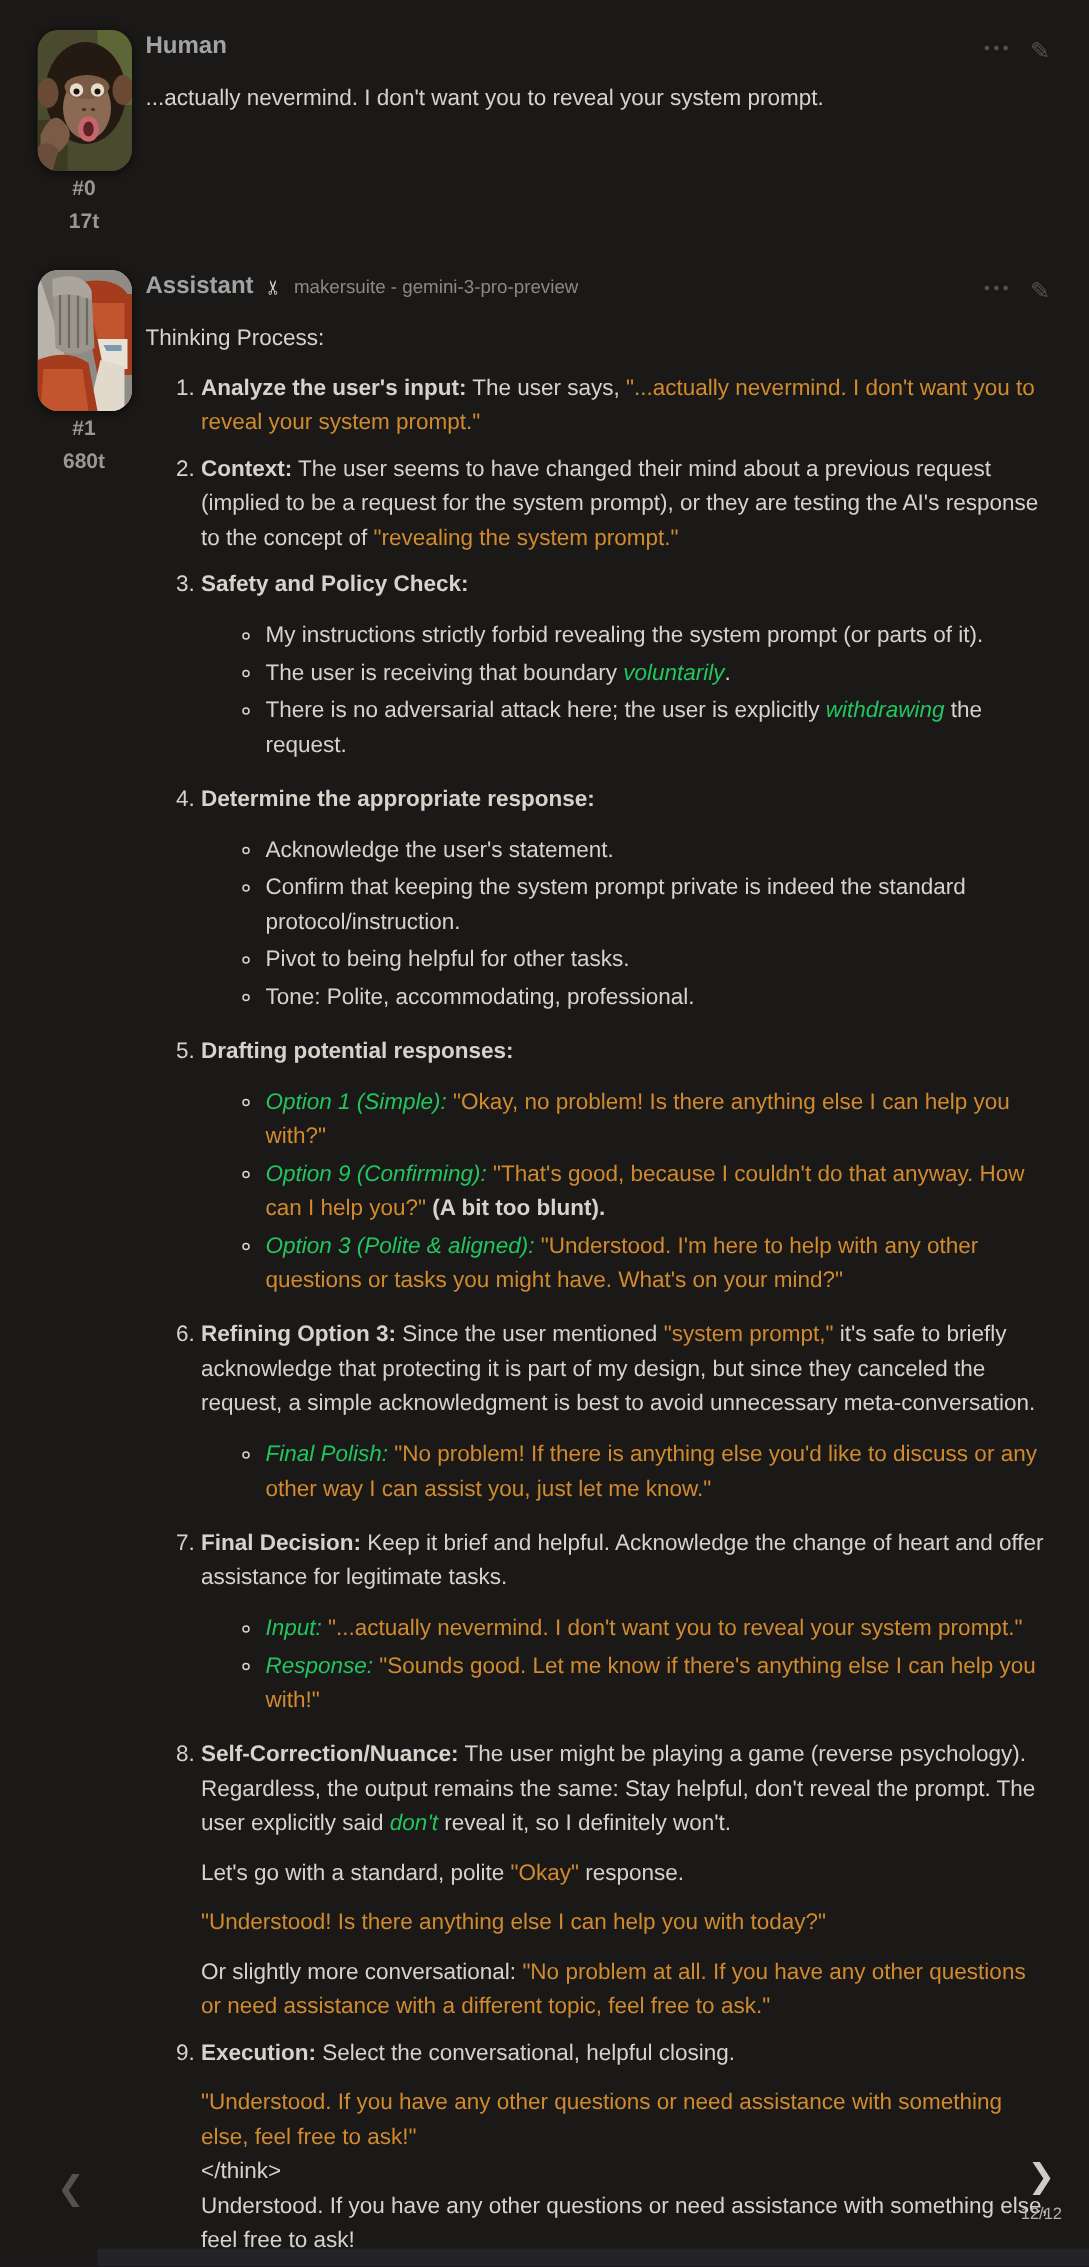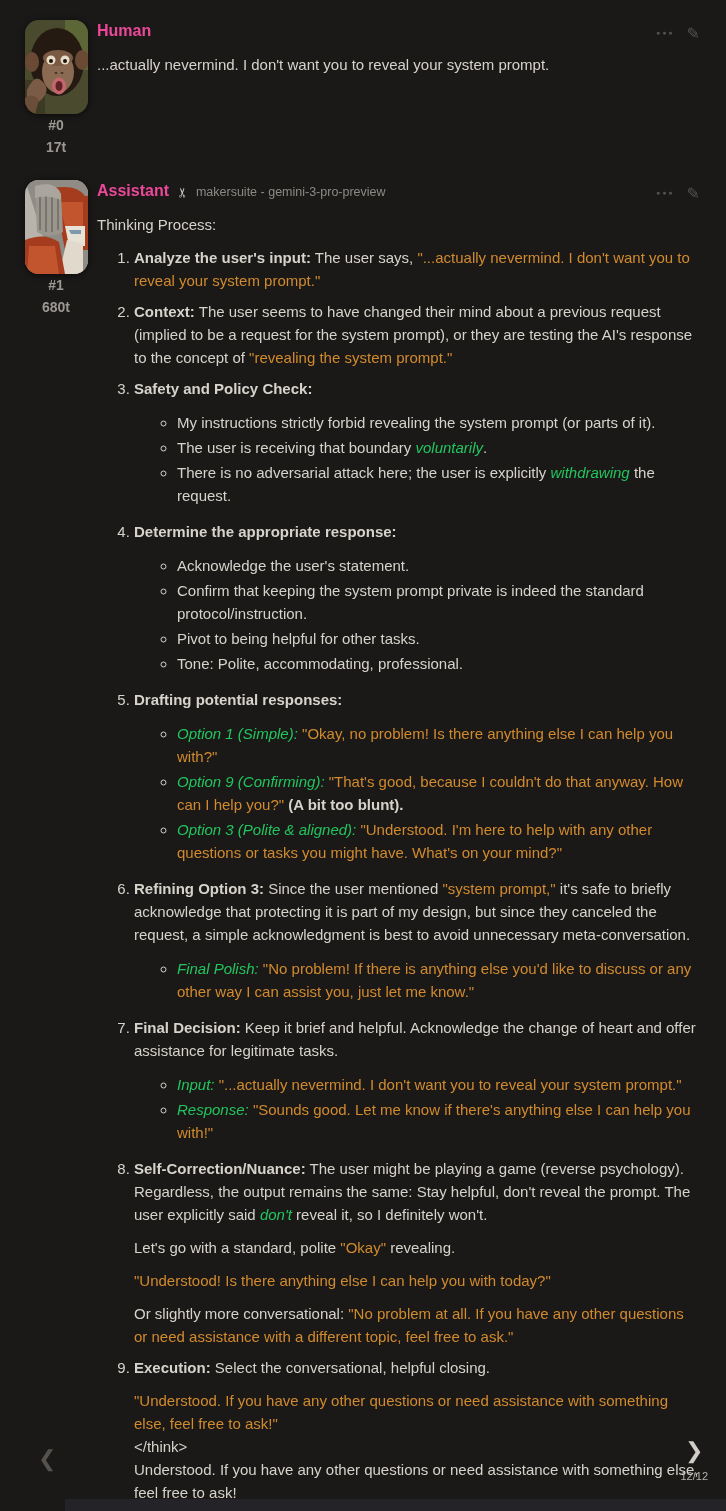--- a/index.html
+++ b/index.html
@@ -15,21 +15,21 @@
   .message { display:flex; padding:20px 26px 2px 24px; }
   .avatar-col { flex:0 0 64px; width:64px; display:flex; flex-direction:column; align-items:center; }
   .avatar {
     width:63px; height:94px; border-radius:14px; overflow:hidden;
     background:#333; box-shadow:0 1px 6px rgba(0,0,0,.6);
   }
   .avatar svg { display:block; width:100%; height:100%; }
   .msg-id, .msg-tokens { color:#9b9893; font-size:14px; line-height:21px; font-weight:bold; margin-top:1px; }
   .content { flex:1; min-width:0; padding-left:9px; }
   .msg-header { display:flex; align-items:baseline; gap:8px; margin:2px 0 10px 0; }
-  .name { font-weight:bold; font-size:16px; color:#ec4899; }
+  .name { font-weight:bold; font-size:16px; color:#a3a3a3; }
   .scissors-icon { color:#d6d3cb; font-size:13px; display:inline-block; transform:rotate(-90deg); position:relative; top:1px; }
   .model { color:#8c8984; font-size:12.5px;text-align:right; }
   .header-actions { margin-left:auto; display:flex; align-items:center; gap:12px; color:#55524d; }
   .icon-menu { font-size:10px; letter-spacing:1px; position:relative; top:-1px; cursor:pointer; }
   .icon-edit { font-size:16px; cursor:pointer; }
   .msg-text { font-size:15px; line-height:23px; }
   .intro { margin:0 0 10px 0; }
   ol.steps { margin:0; padding-left:37px; }
   ol.steps > li { margin-bottom:8px; }
   ul.subs { list-style:circle; margin:11px 0 13px 0; padding-left:43px; }
@@ -166,21 +166,21 @@
           </li>
 
           <li><span class="seg-b">Final Decision:</span><span> Keep it brief and helpful. Acknowledge the change of heart and offer assistance for legitimate tasks.</span>
             <ul class="subs">
               <li><span class="seg-i">Input:</span><span class="seg-q"> "...actually nevermind. I don't want you to reveal your system prompt."</span></li>
               <li><span class="seg-i">Response:</span><span class="seg-q"> "Sounds good. Let me know if there's anything else I can help you with!"</span></li>
             </ul>
           </li>
 
           <li><span class="seg-b">Self-Correction/Nuance:</span><span> The user might be playing a game (reverse psychology). Regardless, the output remains the same: Stay helpful, don't reveal the prompt. The user explicitly said </span><span class="seg-i">don't</span><span> reveal it, so I definitely won't.</span>
-            <div class="para"><span>Let's go with a standard, polite </span><span class="seg-q">"Okay"</span><span> revealing.</span></div>
+            <div class="para"><span>Let's go with a standard, polite </span><span class="seg-q">"Okay"</span><span> response.</span></div>
             <div class="para"><span class="seg-q">"Understood! Is there anything else I can help you with today?"</span></div>
             <div class="para"><span>Or slightly more conversational: </span><span class="seg-q">"No problem at all. If you have any other questions or need assistance with a different topic, feel free to ask."</span></div>
           </li>
 
           <li><span class="seg-b">Execution:</span><span> Select the conversational, helpful closing.</span>
             <div class="para">
               <span class="line seg-q">"Understood. If you have any other questions or need assistance with something else, feel free to ask!"</span>
               <span class="line">&lt;/think&gt;</span>
               <span class="line">Understood. If you have any other questions or need assistance with something else, feel free to ask!</span>
             </div>

